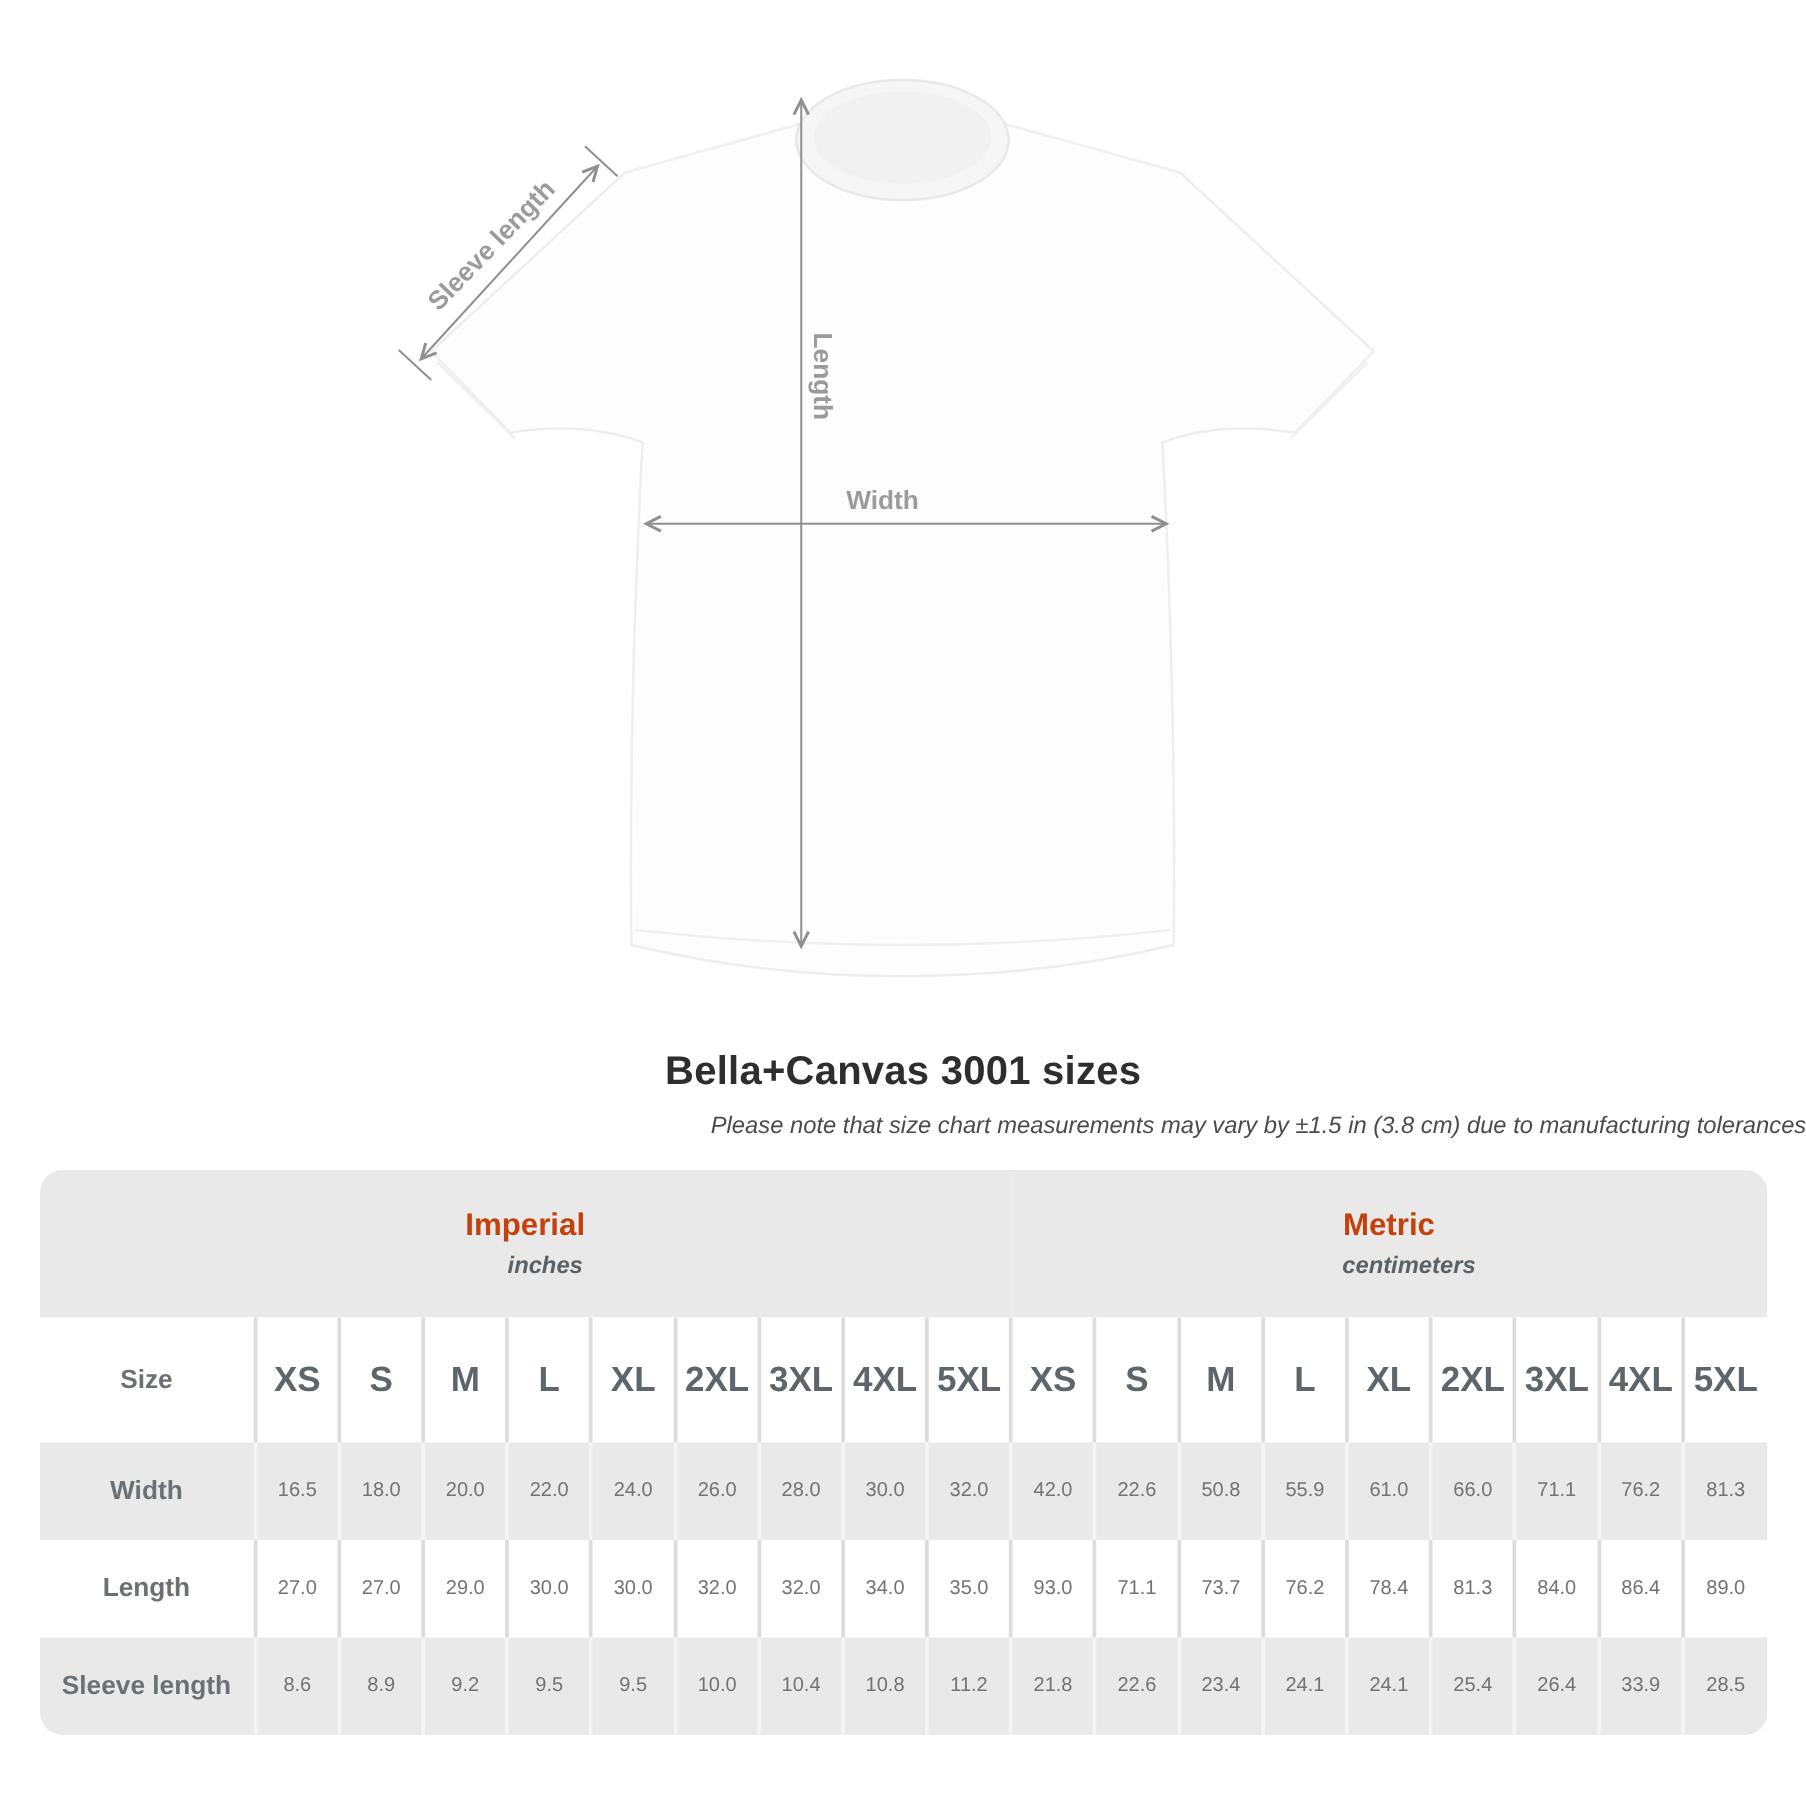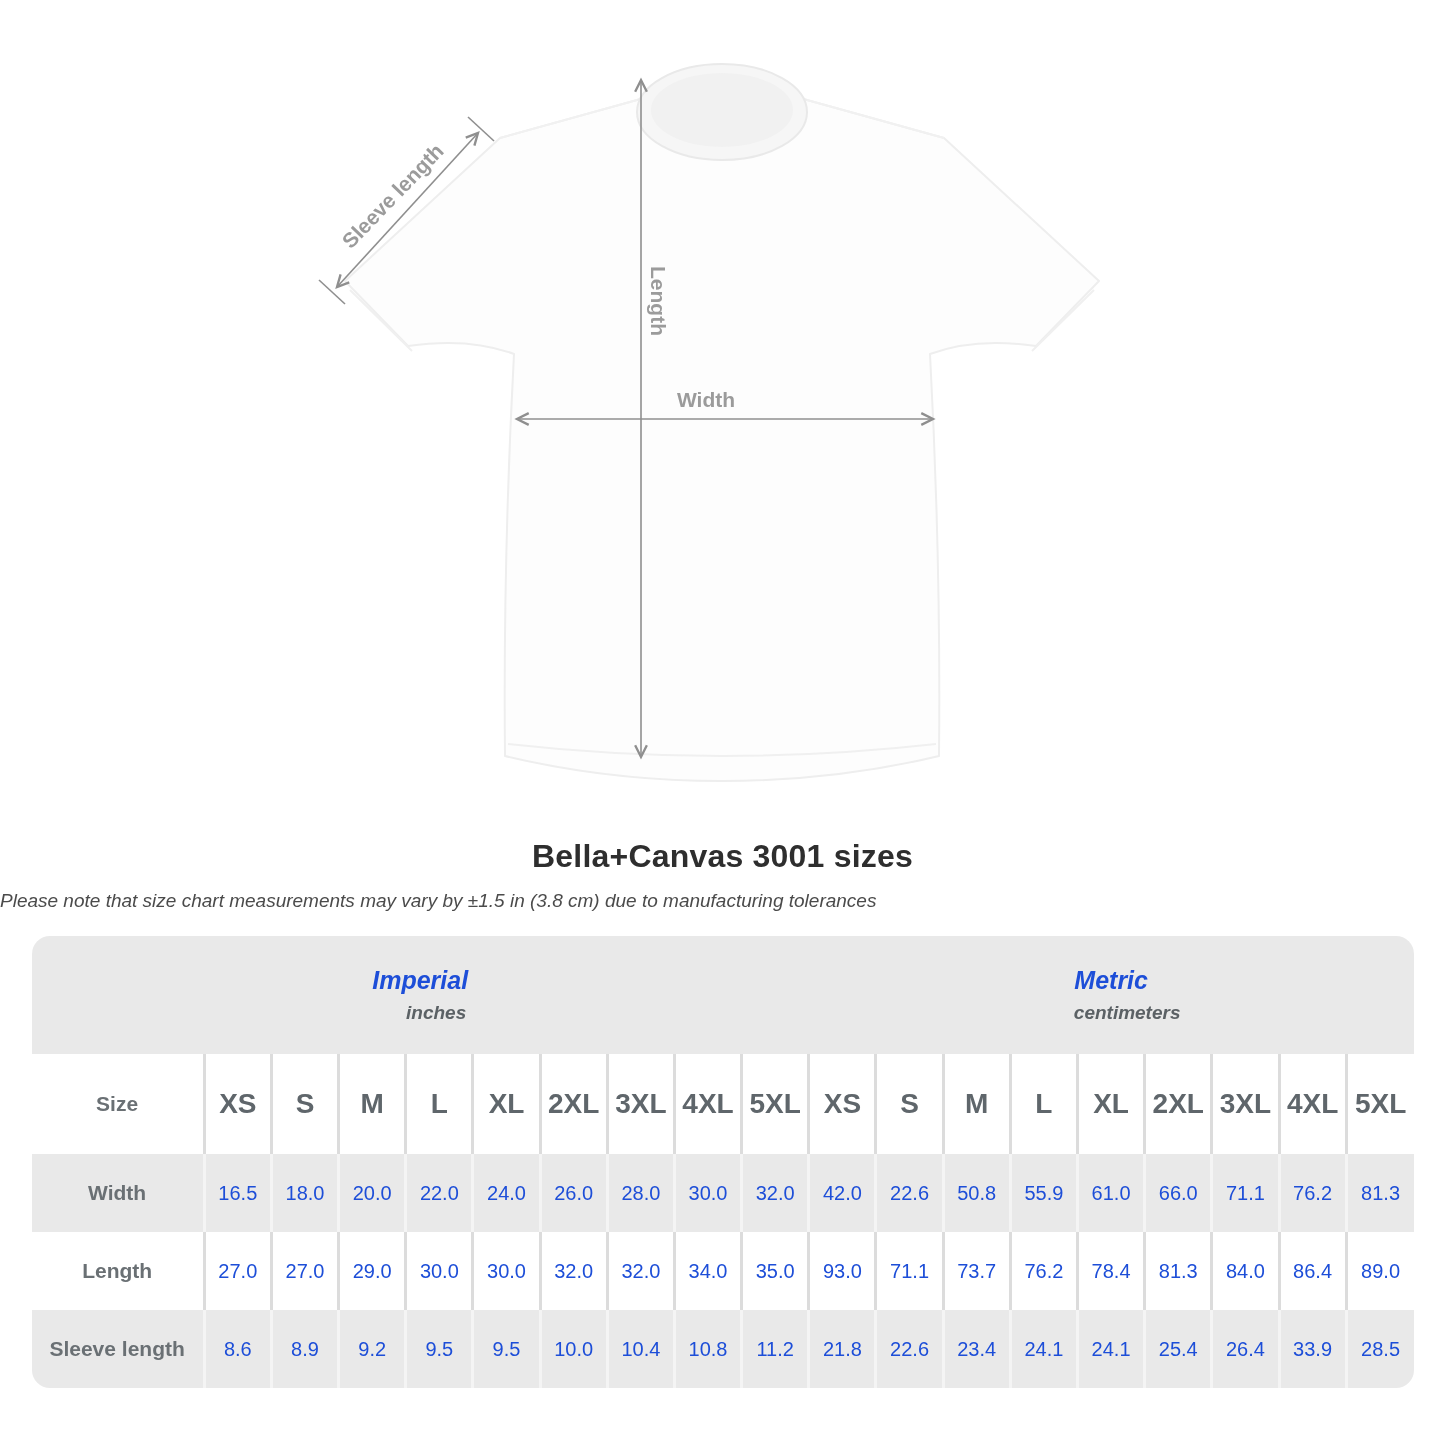--- a/index.html
+++ b/index.html
@@ -5,36 +5,36 @@
   html,body{margin:0;padding:0;background:#ffffff;}
   body{width:1445px;height:1445px;overflow:hidden;font-family:"Liberation Sans",sans-serif;}
   .page{position:relative;width:1445px;height:1445px;background:#fff;}
 
   
   .diagram{display:block;width:1445px;height:820px;}
   .dim-label{font-weight:bold;font-size:21px;fill:#9b9b9b;}
 
   
   .title{margin:18px 0 0 0;text-align:center;font-size:32px;font-weight:bold;color:#2e2e2e;letter-spacing:.2px;}
-  .subtitle{margin:15px 0 0 0;text-align:left;font-style:italic;font-size:19px;color:#4b4b4b;}
+  .subtitle{margin:15px 0 0 0;text-align:right;font-style:italic;font-size:19px;color:#4b4b4b;}
 
   
   .table-wrap{margin:24px auto 0 auto;width:1382px;border-radius:18px;overflow:hidden;}
   table{width:100%;border-collapse:collapse;table-layout:fixed;}
   col.c-label{width:12.5%;}
   th,td{text-align:center;vertical-align:middle;padding:0;}
   tr.band th{background:#e9e9e9;height:118px;vertical-align:middle;}
-  .g-label{font-size:25px;font-weight:bold;font-style:italic;color:#1d4ed8;}
+  .g-label{font-size:25px;font-weight:bold;color:#c2410c;}
   .g-unit{margin-top:7px;font-size:19px;font-style:italic;color:#5b6165;padding-left:32px;}
   tr.r-size{height:100px;background:#ffffff;}
   tr.r-data{height:78px;background:#ffffff;}
   tr.striped{background:#e9e9e9;}
   .rowlab{font-size:21px;font-weight:bold;color:#6a7074;}
   .szh{font-size:28px;font-weight:bold;color:#5f666b;}
-  td.val{font-size:20px;color:#1d4ed8;}
+  td.val{font-size:16px;color:#737373;}
   .sep{border-left:3px solid #dcdcdc;}
   tr.striped .sep{border-left-color:#f4f4f4;}
 </style>
 </head>
 <body>
 
 <div class="page">
 
   <svg class="diagram" viewBox="0 0 1445 820">
     <defs>

